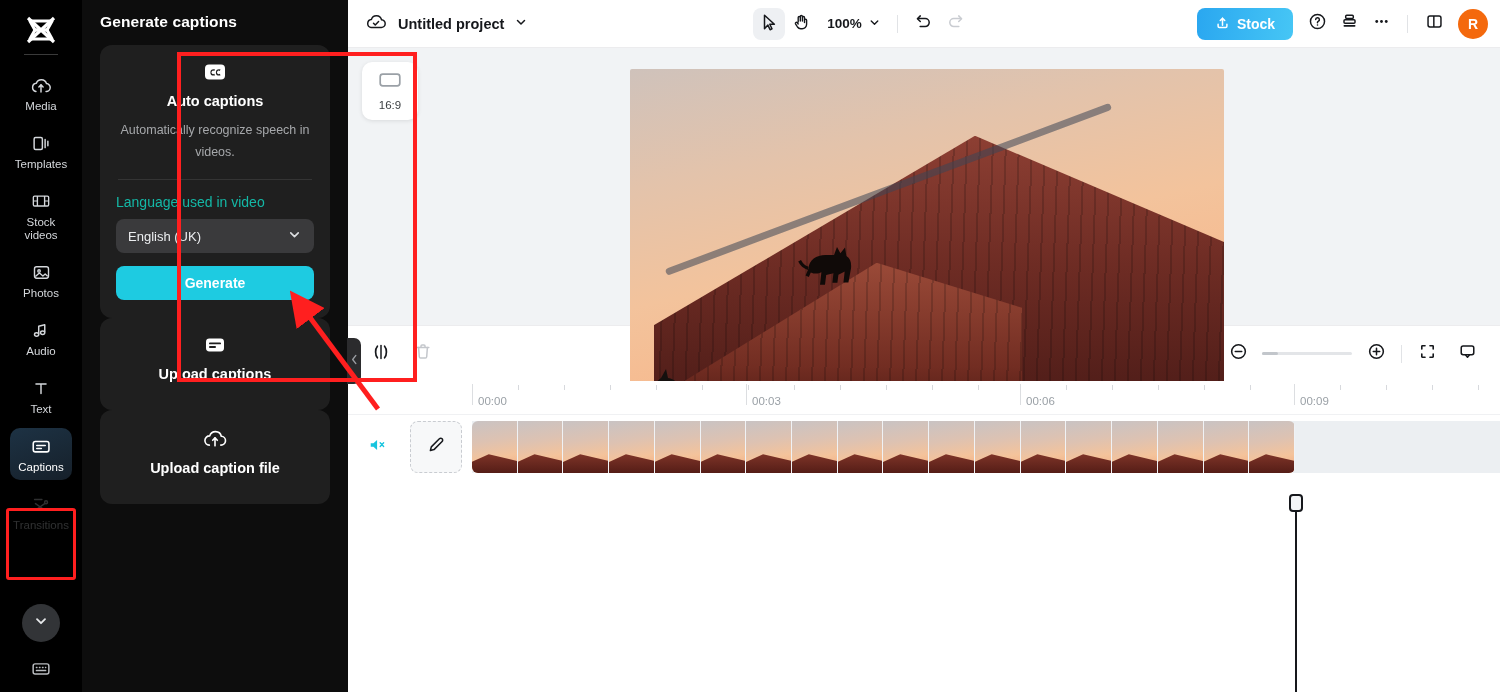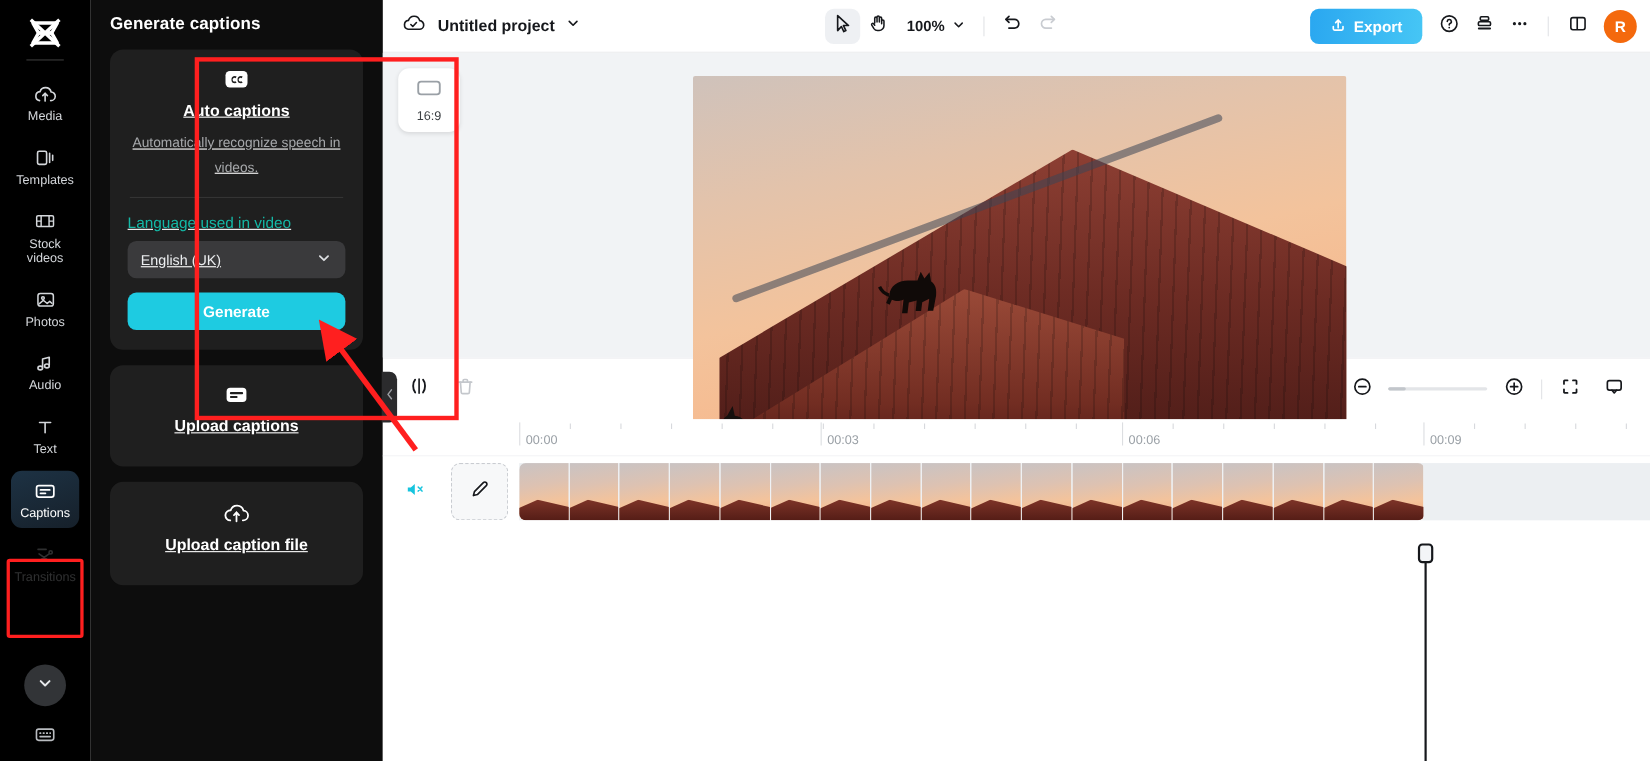--- a/index.html
+++ b/index.html
@@ -47,21 +47,21 @@
 
   
   .panel {
     width: 266px; flex: 0 0 266px; height: 692px;
     background: #0d0d0d; color: #fff; position: relative;
     padding: 0 18px;
   }
   .panel-title { font-size: 15.5px; font-weight: bold; color: #fff; padding: 13px 0 14px; letter-spacing:.1px;}
   .card {
     background: #1f1f1f; border-radius: 12px; padding: 18px 16px 18px;
-    text-align: center; margin-bottom: 14px; text-decoration: underline;
+    text-align: center; 
   }
   .card-icon { display:flex; align-items:center; justify-content:center; margin-bottom: 11px; }
   .card-title { font-size: 14.5px; font-weight: bold; color: #fff; margin-bottom: 10px; }
   .card-desc { font-size: 12.5px; line-height: 22px; color: #a6a8ab; }
   .divider { height:1px; background:#343434; margin: 16px 2px 14px; }
   .field-label { font-size: 14px; color: #14b8a6; text-align: left; margin-bottom: 9px; }
   .select {
     height: 34px; background: #3a3a3c; border-radius: 8px;
     display: flex; align-items: center; justify-content: space-between;
     padding: 0 12px; cursor: pointer;
@@ -459,21 +459,21 @@
 
       <div class="spacer"></div>
 
       <button class="btn-export">
         <span>
           <svg width="15" height="15" viewBox="0 0 16 16" fill="none" stroke="#fff" stroke-width="1.6" stroke-linecap="round" stroke-linejoin="round">
               <path d="M8 11V3.4M8 3.4L5.6 5.9M8 3.4l2.4 2.5"></path>
               <path d="M3.3 9.8v2.1a1.3 1.3 0 0 0 1.3 1.3h6.8a1.3 1.3 0 0 0 1.3-1.3V9.8"></path>
             </svg>
         </span>
-        <span>Export</span>
+        <span>Stock</span>
       </button>
 
       <div class="tool-btn" style="margin-left:8px">
         <span>
           <svg width="19" height="19" viewBox="0 0 20 20" fill="none" stroke="#16181c" stroke-width="1.55">
               <circle cx="10" cy="10" r="7.4"></circle>
               <path d="M8.1 8a1.95 1.95 0 1 1 2.6 1.85c-.5.2-.7.55-.7 1.05v.4" stroke-linecap="round"></path>
               <circle cx="10" cy="13.7" r=".85" fill="#16181c" stroke="none"></circle>
             </svg>
         </span>

